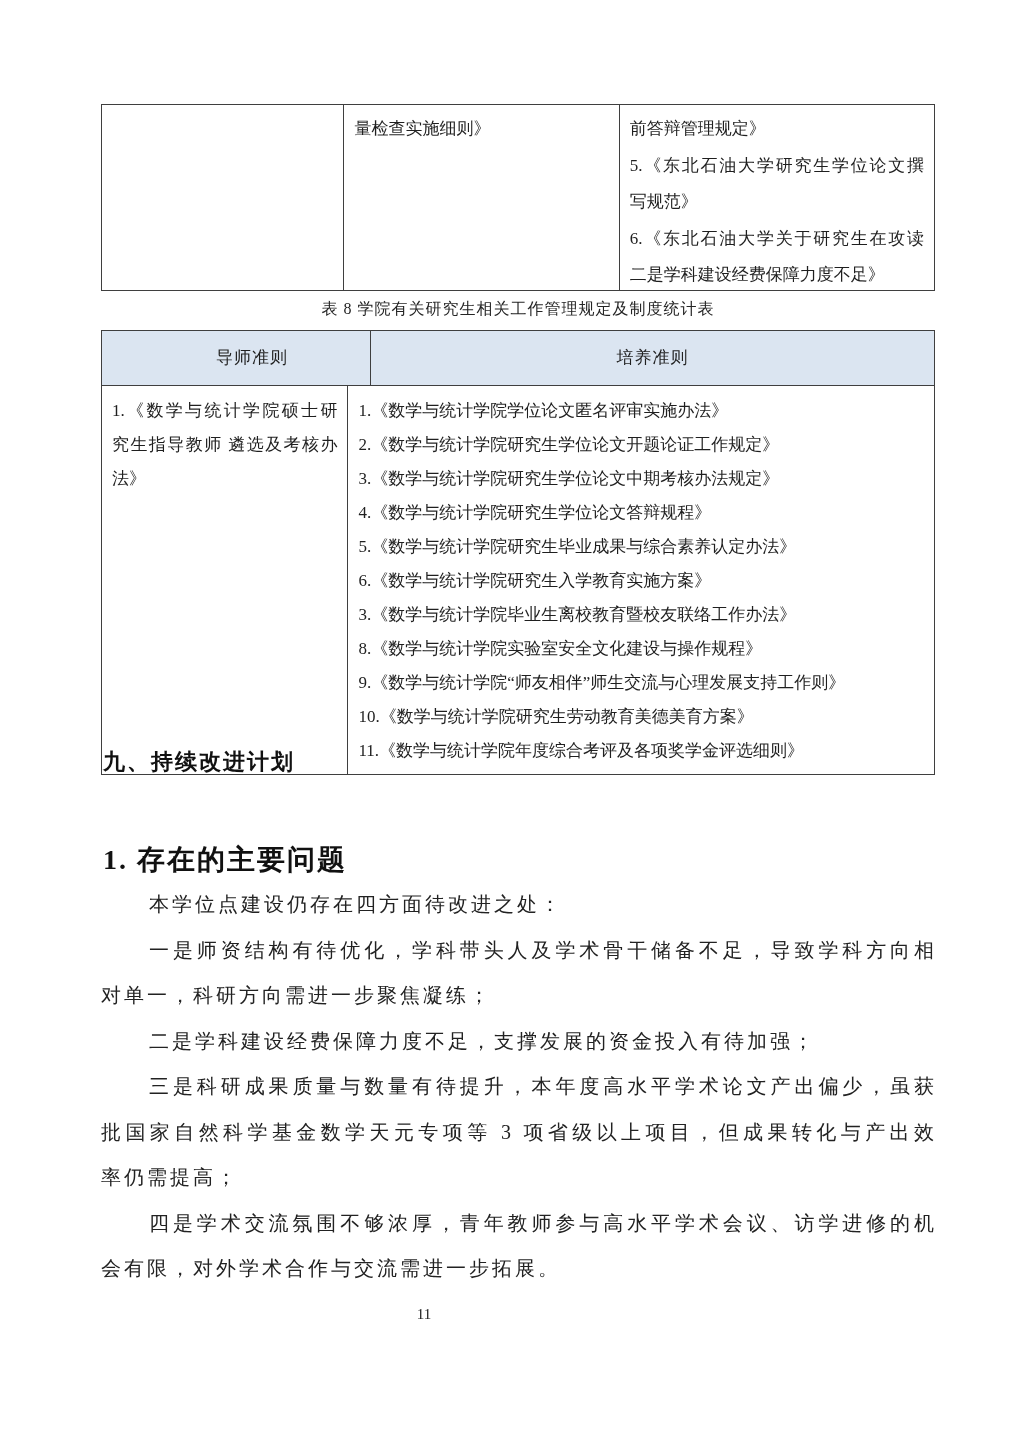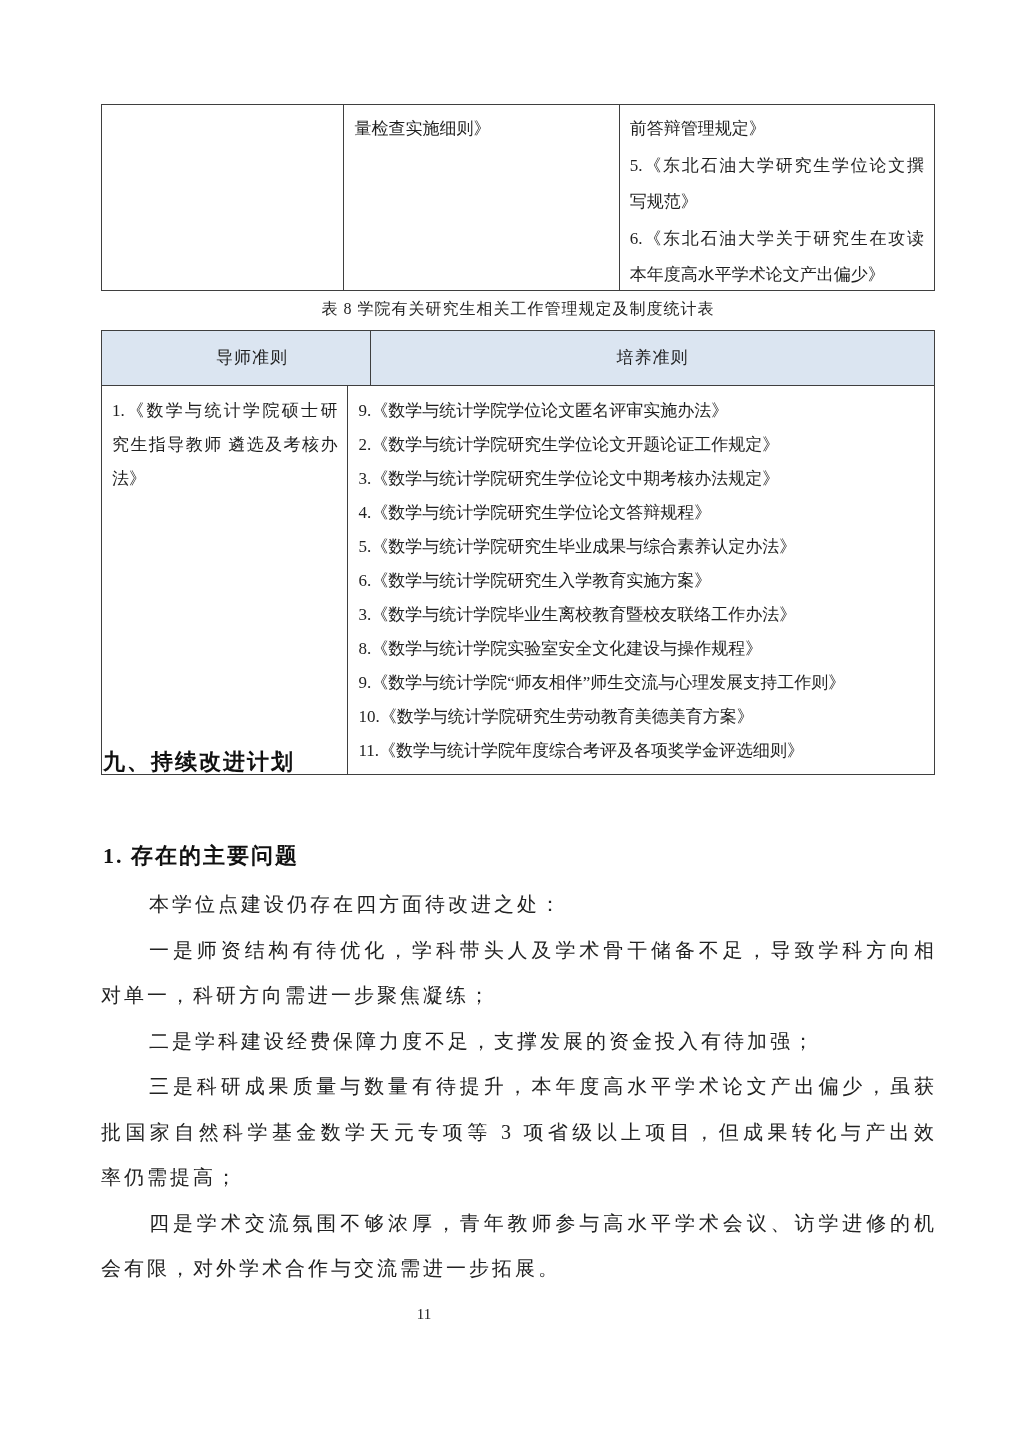--- a/index.html
+++ b/index.html
@@ -41,21 +41,21 @@
   .line.stretch{text-align:justify;text-align-last:justify;}
   .line.indent{text-indent:48px;}
   
   .sec-heading{
     position:absolute;left:94px;top:747px;
     font-family:"Liberation Sans","DejaVu Sans",sans-serif;
     font-size:22px;font-weight:700;letter-spacing:2px;color:#111;
   }
   .sec-subheading{
     position:absolute;left:94px;top:841px;
-    font-size:22px;font-weight:700;letter-spacing:2px;color:#111;
+    font-size:28px;font-weight:700;letter-spacing:2px;color:#111;
   }
   .paragraphs{
     position:absolute;left:92px;top:882px;width:836px;
     font-size:20px;line-height:45.5px;letter-spacing:3px;color:#222;
   }
   .page-number{
     position:absolute;left:0;top:1306px;width:830px;
     text-align:center;font-size:15px;color:#222;
   }
 </style>
@@ -68,40 +68,40 @@
     <div class="tbl-row" style="height:100%;">
       <div class="cell c1"></div>
       <div class="cell c2">
           <div class="line">量检查实施细则》</div>
         </div>
       <div class="cell c3">
           <div class="line">前答辩管理规定》</div>
           <div class="line stretch">5.《东北石油大学研究生学位论文撰</div>
           <div class="line">写规范》</div>
           <div class="line stretch">6.《东北石油大学关于研究生在攻读</div>
-          <div class="line">本年度高水平学术论文产出偏少》</div>
+          <div class="line">二是学科建设经费保障力度不足》</div>
         </div>
     </div>
   </div>
 
   <div class="caption">表 8  学院有关研究生相关工作管理规定及制度统计表</div>
 
   <div class="tbl tbl8">
     <div class="tbl-row head-row">
       <div class="cell head-cell c1">导师准则</div>
       <div class="cell head-cell c2">培养准则</div>
     </div>
     <div class="tbl-row body-row">
       <div class="cell c1">
           <div class="line stretch">1.《数学与统计学院硕士研</div>
           <div class="line stretch">究生指导教师 遴选及考核办</div>
           <div class="line">法》</div>
         </div>
       <div class="cell c2">
-          <div class="line">9.《数学与统计学院学位论文匿名评审实施办法》</div>
+          <div class="line">1.《数学与统计学院学位论文匿名评审实施办法》</div>
           <div class="line">2.《数学与统计学院研究生学位论文开题论证工作规定》</div>
           <div class="line">3.《数学与统计学院研究生学位论文中期考核办法规定》</div>
           <div class="line">4.《数学与统计学院研究生学位论文答辩规程》</div>
           <div class="line">5.《数学与统计学院研究生毕业成果与综合素养认定办法》</div>
           <div class="line">6.《数学与统计学院研究生入学教育实施方案》</div>
           <div class="line">3.《数学与统计学院毕业生离校教育暨校友联络工作办法》</div>
           <div class="line">8.《数学与统计学院实验室安全文化建设与操作规程》</div>
           <div class="line">9.《数学与统计学院“师友相伴”师生交流与心理发展支持工作则》</div>
           <div class="line">10.《数学与统计学院研究生劳动教育美德美育方案》</div>
           <div class="line">11.《数学与统计学院年度综合考评及各项奖学金评选细则》</div>

